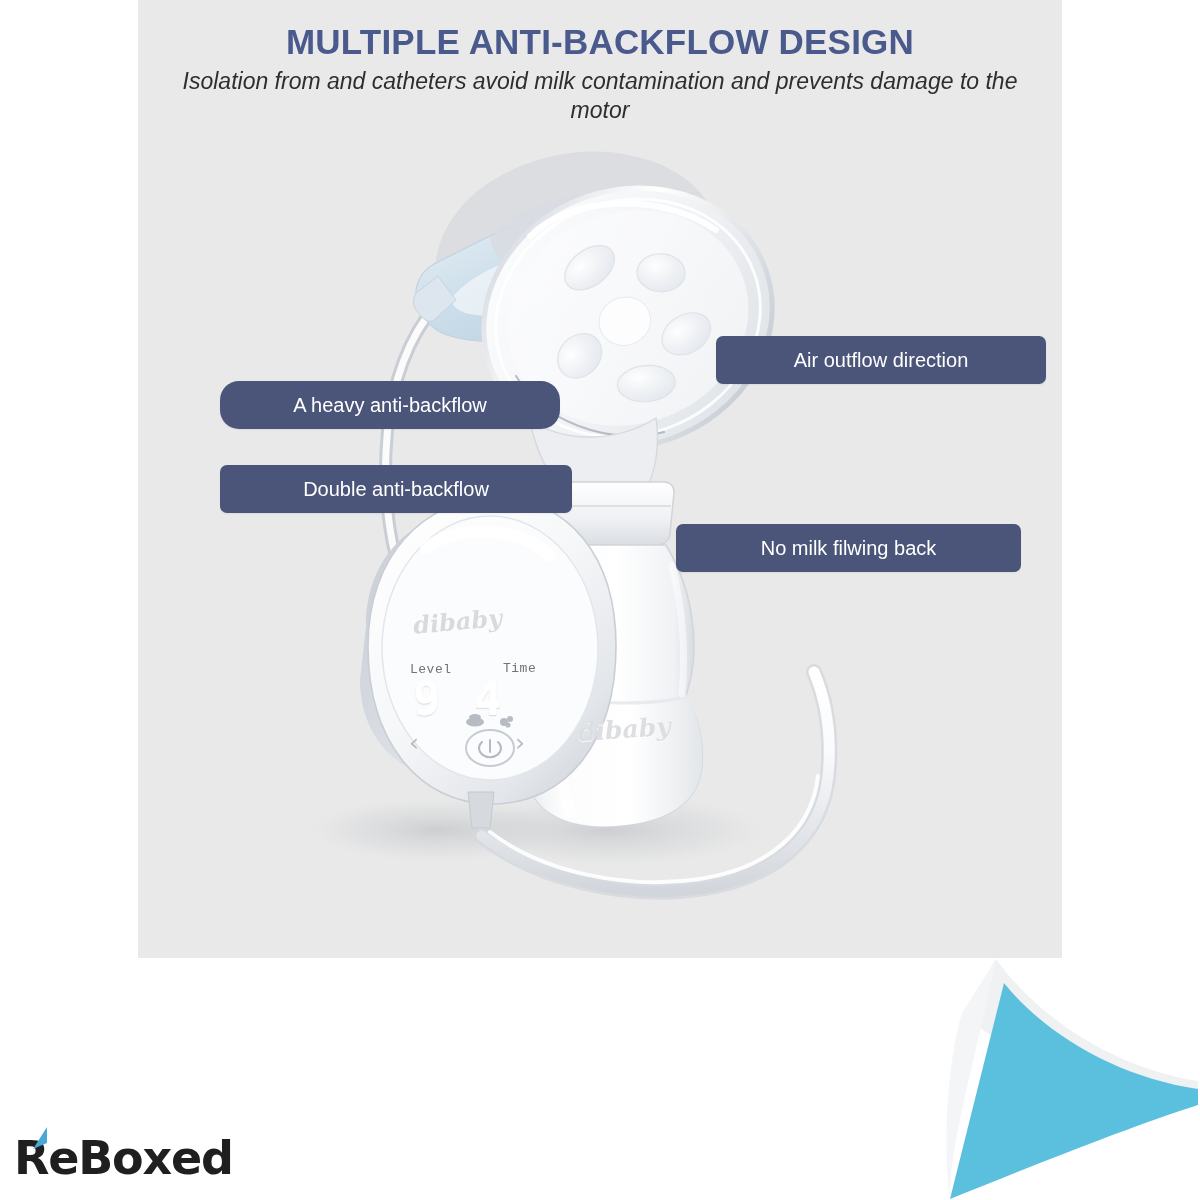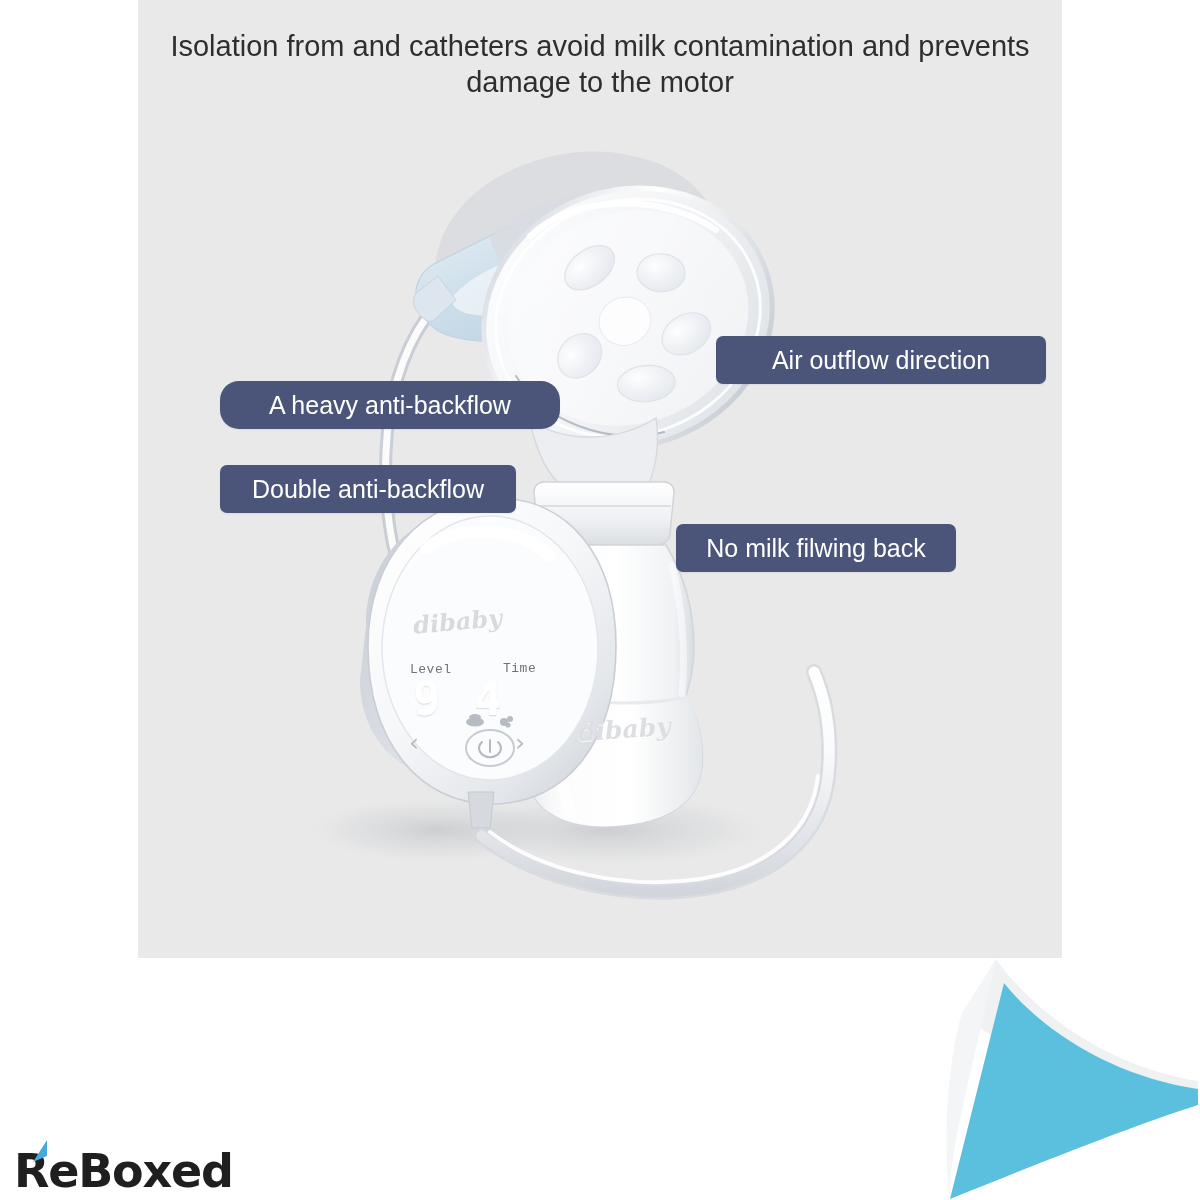--- a/index.html
+++ b/index.html
@@ -40,48 +40,49 @@
     font-size: 35px;
     font-weight: bold;
     letter-spacing: 0.2px;
     color: #4a5a8c;
     line-height: 1.12;
     white-space: nowrap;
   }
   #subheadline {
     margin: 6px auto 2px auto;
     width: 880px;
-    font-size: 29px;
+    font-size: 23px;
     font-weight: normal;
     color: #2e2e2e;
     line-height: 1.25;
+    font-style: italic;
   }
 
   
   .callout {
     position: absolute;
     box-sizing: border-box;
     background: #4a5579;
     color: #ffffff;
     border-radius: 7px;
-    font-size: 25px;
+    font-size: 20px;
     line-height: 1;
     display: flex;
     align-items: center;
     justify-content: center;
     padding: 0 18px;
     height: 48px;
     white-space: nowrap;
     z-index: 35;
     box-shadow: 0 1px 2px rgba(0,0,0,0.06);
   }
   #callout-heavy       { left: 220px; top: 381px;  width: 340px; border-radius: 19px; }
-  #callout-double      { left: 220px; top: 465px;  width: 296px; }
+  #callout-double      { left: 220px; top: 465px;  width: 352px; }
   #callout-airoutflow  { left: 716px; top: 336px;  width: 330px; }
-  #callout-nomilk      { left: 676px; top: 524px;  width: 280px; }
+  #callout-nomilk      { left: 676px; top: 524px;  width: 345px; }
 
   
   #product-photo {
     position: absolute;
     left: 138px;
     top: 0;
     width: 924px;
     height: 958px;
     z-index: 10;
   }
@@ -132,21 +133,21 @@
     font-family: "DejaVu Sans", sans-serif;
     pointer-events: none;
   }
   #chev-left  { left: 409px; top: 728px; }
   #chev-right { left: 515px; top: 728px; }
 
   
   #reboxed-logo {
     position: absolute;
     left: 14px;
-    bottom: 6px;
+    bottom: 19px;
     z-index: 50;
     display: flex;
     align-items: flex-end;
     height: 54px;
     justify-content: center;
   }
   #reboxed-mark {
     position: relative;
     width: 0; height: 0;
   }
@@ -335,20 +336,21 @@
 <div class="device-brand" id="motor-brand">dibaby</div>
 <div class="device-text" id="device-level-label">Level</div>
 <div class="device-text" id="device-time-label">Time</div>
 <div class="seg-digit" id="device-level-value">9</div>
 <div class="seg-digit" id="device-time-value">4</div>
 <div class="nav-chevron" id="chev-left">‹</div>
 <div class="nav-chevron" id="chev-right">›</div>
 <div class="device-brand" id="bottle-brand">dibaby</div>
 
 <div id="heading-block">
+  <h1 id="headline">MULTIPLE ANTI-BACKFLOW DESIGN</h1>
   <p id="subheadline">Isolation from and catheters avoid milk contamination and prevents damage to the motor</p>
 </div>
 
 <div class="callout" id="callout-heavy">A heavy anti-backflow</div>
 <div class="callout" id="callout-double">Double anti-backflow</div>
 <div class="callout" id="callout-airoutflow">Air outflow direction</div>
 <div class="callout" id="callout-nomilk">No milk filwing back</div>
 
 <div id="reboxed-logo">
   <div id="reboxed-mark">

